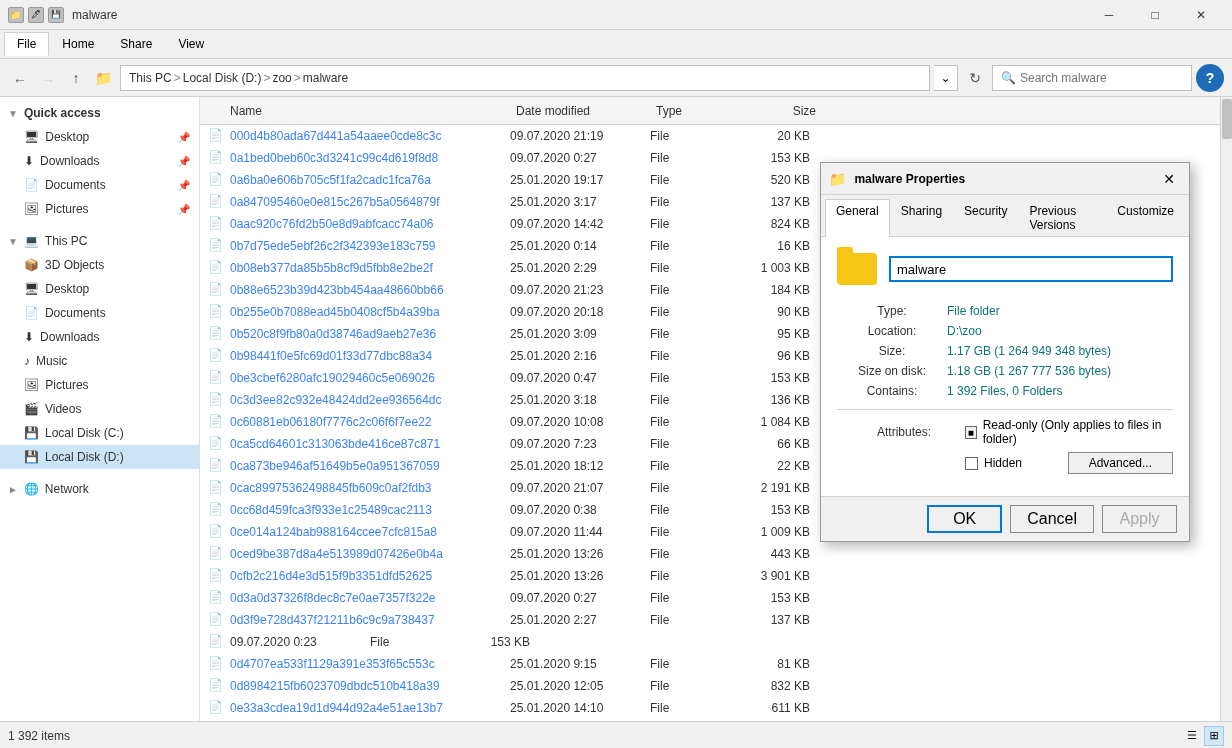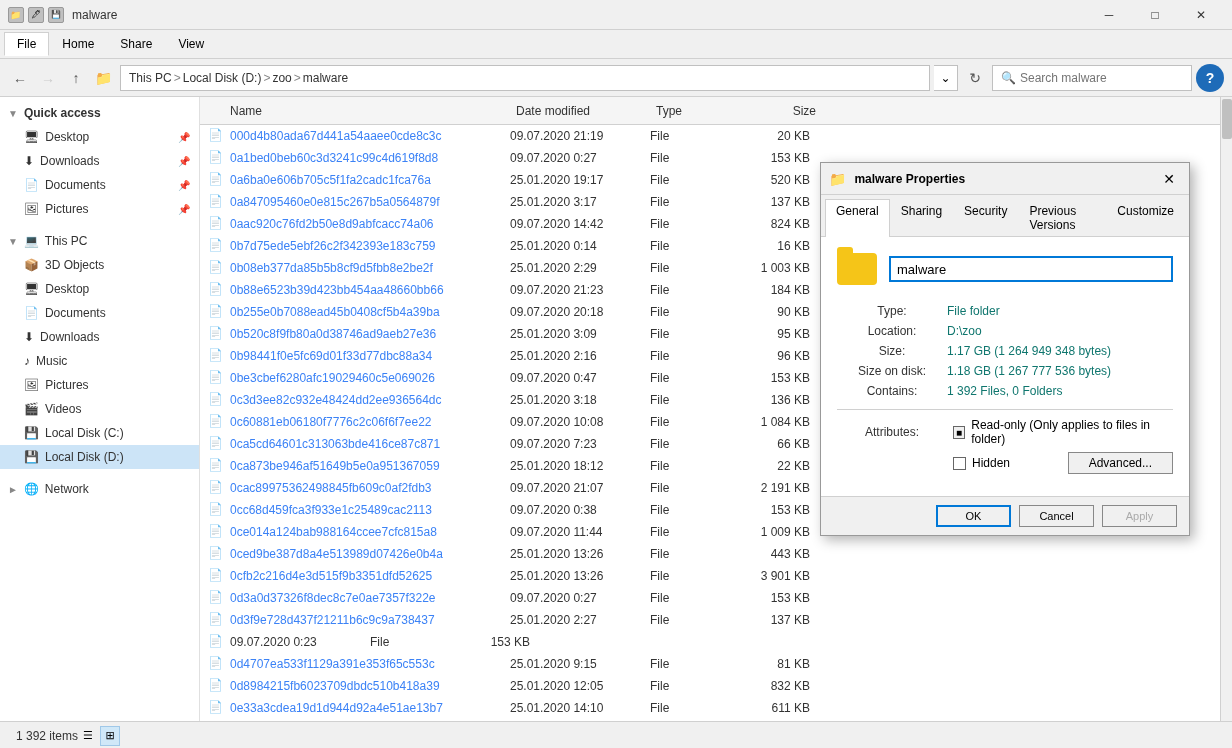--- a/index.html
+++ b/index.html
@@ -165,23 +165,24 @@
     .col-header-row .col-type { width: 80px; }
     .col-header-row .col-size { width: 80px; text-align: right; }
 
     
     .status-bar {
       height: 28px;
       background: #f0f0f0;
       border-top: 1px solid #d0d0d0;
       display: flex;
       align-items: center;
-      padding: 0 16px;
+      padding: 0 8px;
       font-size: 12px;
       color: #333;
+      justify-content: space-between;
     }
     .status-view-icons { display: flex; gap: 2px; }
     .view-btn { width: 20px; height: 20px; background: transparent; border: 1px solid transparent; cursor: pointer; font-size: 11px; display: flex; align-items: center; justify-content: center; }
     .view-btn.active { background: #d0e8f8; border-color: #a0c8e8; }
 
     
     .scroll-track {
       width: 12px;
       background: #f0f0f0;
       border-left: 1px solid #d0d0d0;
@@ -281,21 +282,21 @@
       font-weight: normal;
       flex-shrink: 0;
       text-align: center;
     }
     .dialog-prop-value { color: #0f766e; }
     .dialog-separator {
       height: 1px;
       background: #d0d0d0;
       margin: 8px 0;
     }
-    .dialog-attributes { margin-top: 8px; }
+    .dialog-attributes { margin-top: 8px; margin-left: 12px; }
     .dialog-attr-row {
       display: flex;
       align-items: center;
       gap: 6px;
       font-size: 12px;
       margin-bottom: 6px;
     }
     .checkbox {
       width: 13px; height: 13px;
       border: 1px solid #666;
@@ -307,21 +308,21 @@
     .dialog-footer {
       background: #f0f0f0;
       padding: 8px 12px;
       display: flex;
       justify-content: flex-end;
       gap: 8px;
       border-top: 1px solid #d0d0d0;
     }
     .dialog-btn {
       padding: 4px 16px;
-      font-size: 11px;
+      font-size: 16px;
       border: 1px solid #888;
       background: #f0f0f0;
       cursor: pointer;
       min-width: 75px;
       text-align: center;
     }
     .dialog-btn.primary {
       background: #f0f0f0;
       border-color: #0078d7;
       outline: 2px solid #0078d7;

